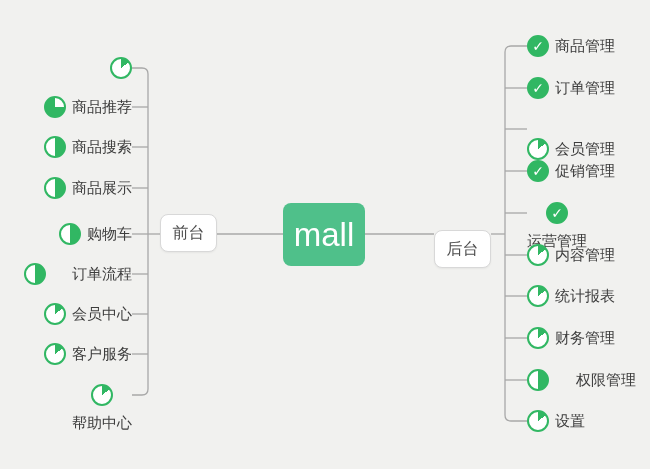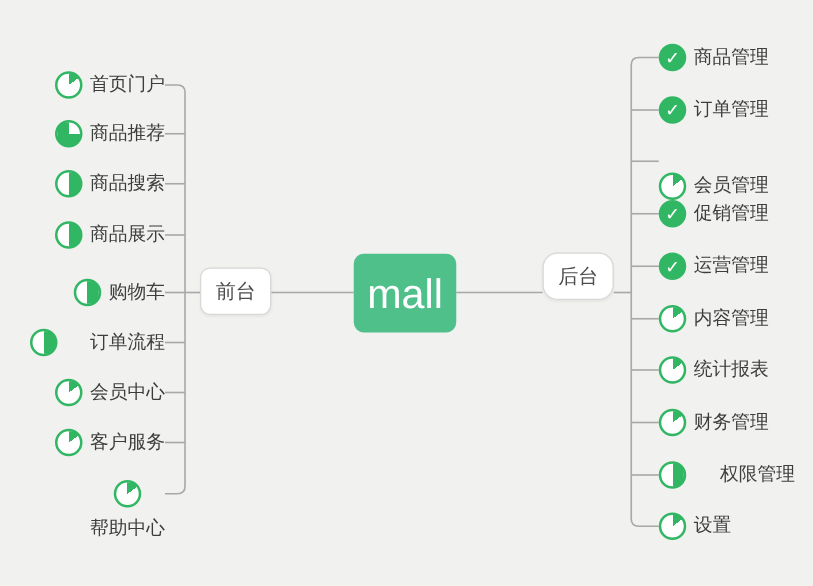--- a/index.html
+++ b/index.html
@@ -35,21 +35,21 @@
     color: #ffffff; font-size: 33px;
   }
   .node.branch {
     width: 57px; height: 38px;
     background: #ffffff;
     border: 1px solid var(--node-border);
     box-shadow: 0 1px 2px rgba(0,0,0,0.05);
     color: var(--branch-text); font-size: 16px;
   }
   .node.branch.front { left: 160px; top: 214px; }
-  .node.branch.back  { left: 434px; top: 202px; border-radius: 12px; }
+  .node.branch.back  { left: 434px; top: 230px; }
 
   .item {
     position: absolute;
     display: flex; align-items: center; gap: 6px;
     height: 22px;
     font-size: 15px; color: var(--item-text);
     white-space: nowrap;
   }
   .item .label { line-height: 22px; }
 
@@ -103,21 +103,20 @@
 
   <div class="node root">mall</div>
 
   <div class="node branch front">前台</div>
 
   <div class="node branch back">后台</div>
 
   <div id="left-items">
       <div class="item" style="top: 57px; right: 518px;">
       <span class="icon icon-pie-eighth"></span>
-      <span class="label">首页门户</span>
     </div>
       <div class="item" style="top: 96px; right: 518px;">
       <span class="icon icon-pie-three-quarter"></span>
       <span class="label">商品推荐</span>
     </div>
       <div class="item" style="top: 136px; right: 518px; justify-content: space-between;">
       <span class="icon icon-pie-half"></span>
       <span class="label">商品搜索</span>
     </div>
       <div class="item" style="top: 177px; right: 518px;">
@@ -155,21 +154,21 @@
       <span class="label">订单管理</span>
     </div>
       <div class="item" style="top: 118px; left: 527px; margin-top: 20px;">
       <span class="icon icon-pie-eighth"></span>
       <span class="label">会员管理</span>
     </div>
       <div class="item" style="top: 160px; left: 527px;">
       <span class="icon icon-check"></span>
       <span class="label">促销管理</span>
     </div>
-      <div class="item" style="top: 202px; left: 527px;">
+      <div class="item" style="top: 202px; left: 527px; flex-direction: column;">
       <span class="icon icon-check"></span>
       <span class="label">运营管理</span>
     </div>
       <div class="item" style="top: 244px; left: 527px;">
       <span class="icon icon-pie-eighth"></span>
       <span class="label">内容管理</span>
     </div>
       <div class="item" style="top: 285px; left: 527px;">
       <span class="icon icon-pie-eighth"></span>
       <span class="label">统计报表</span>

